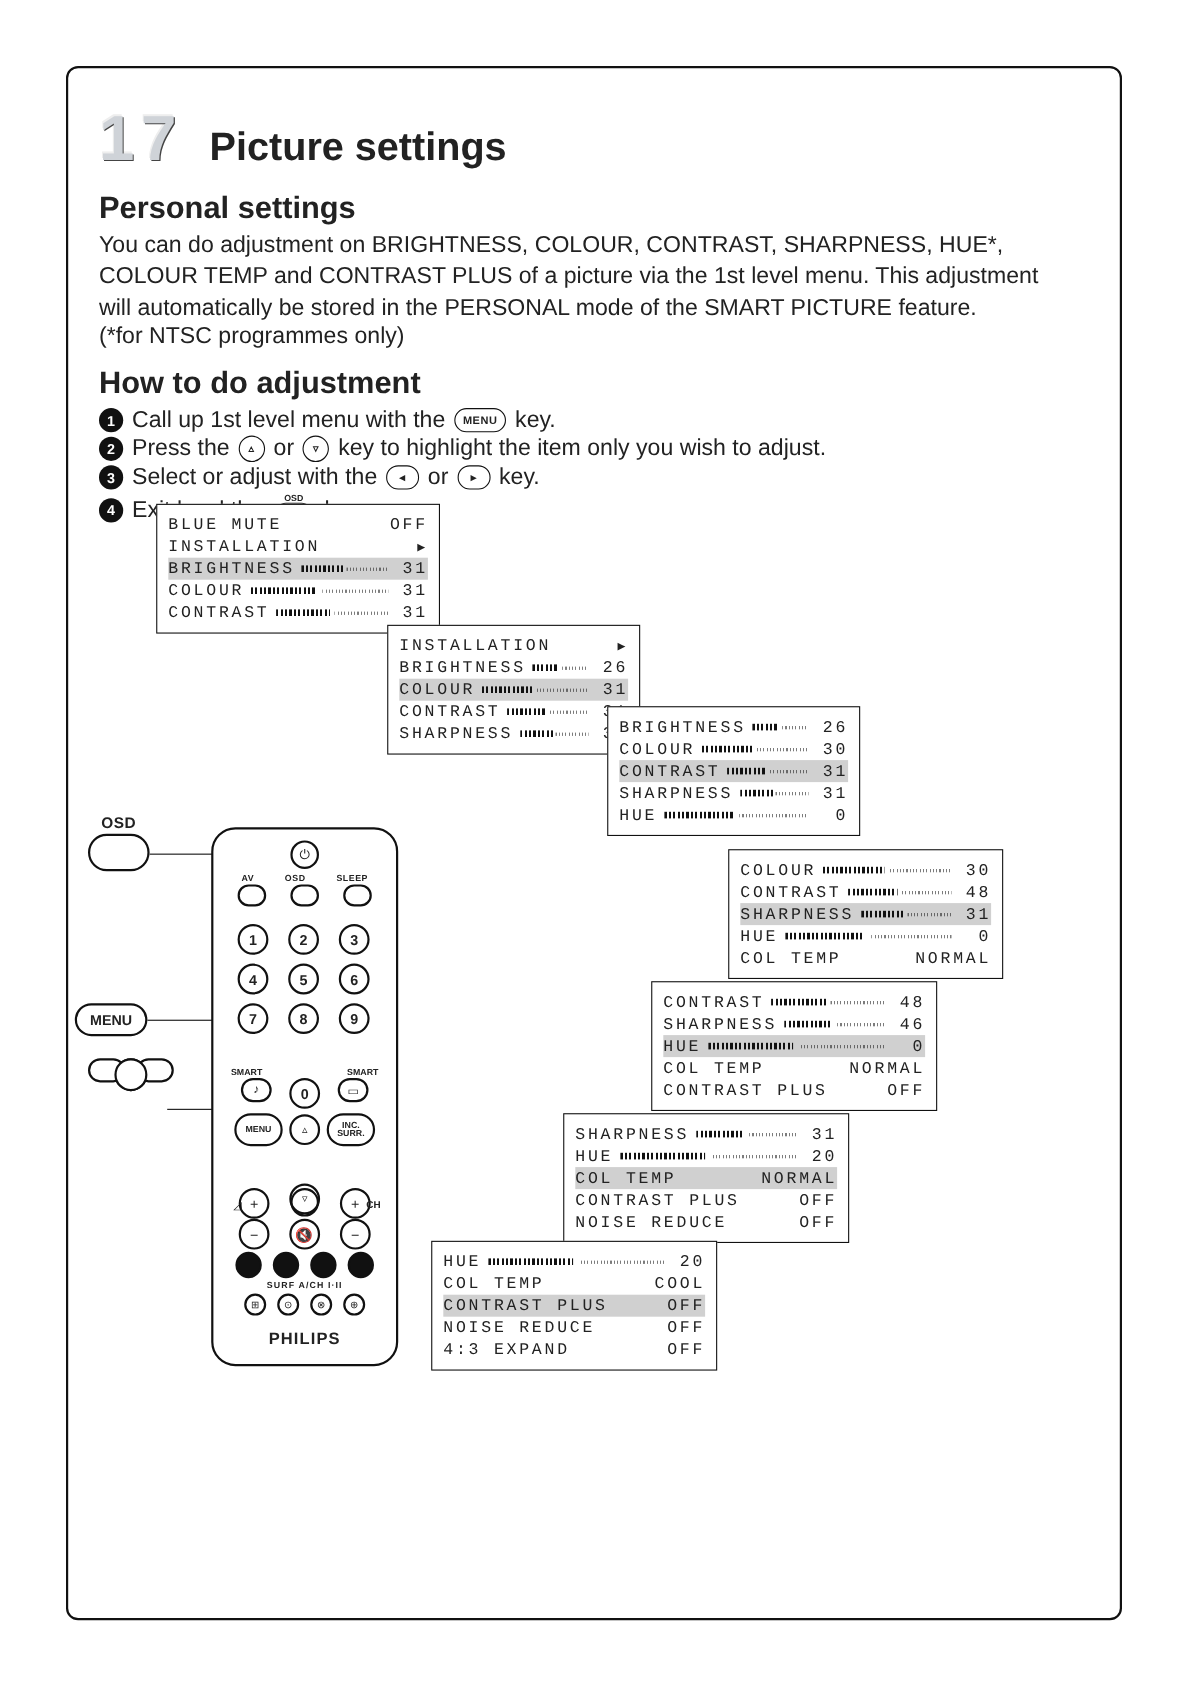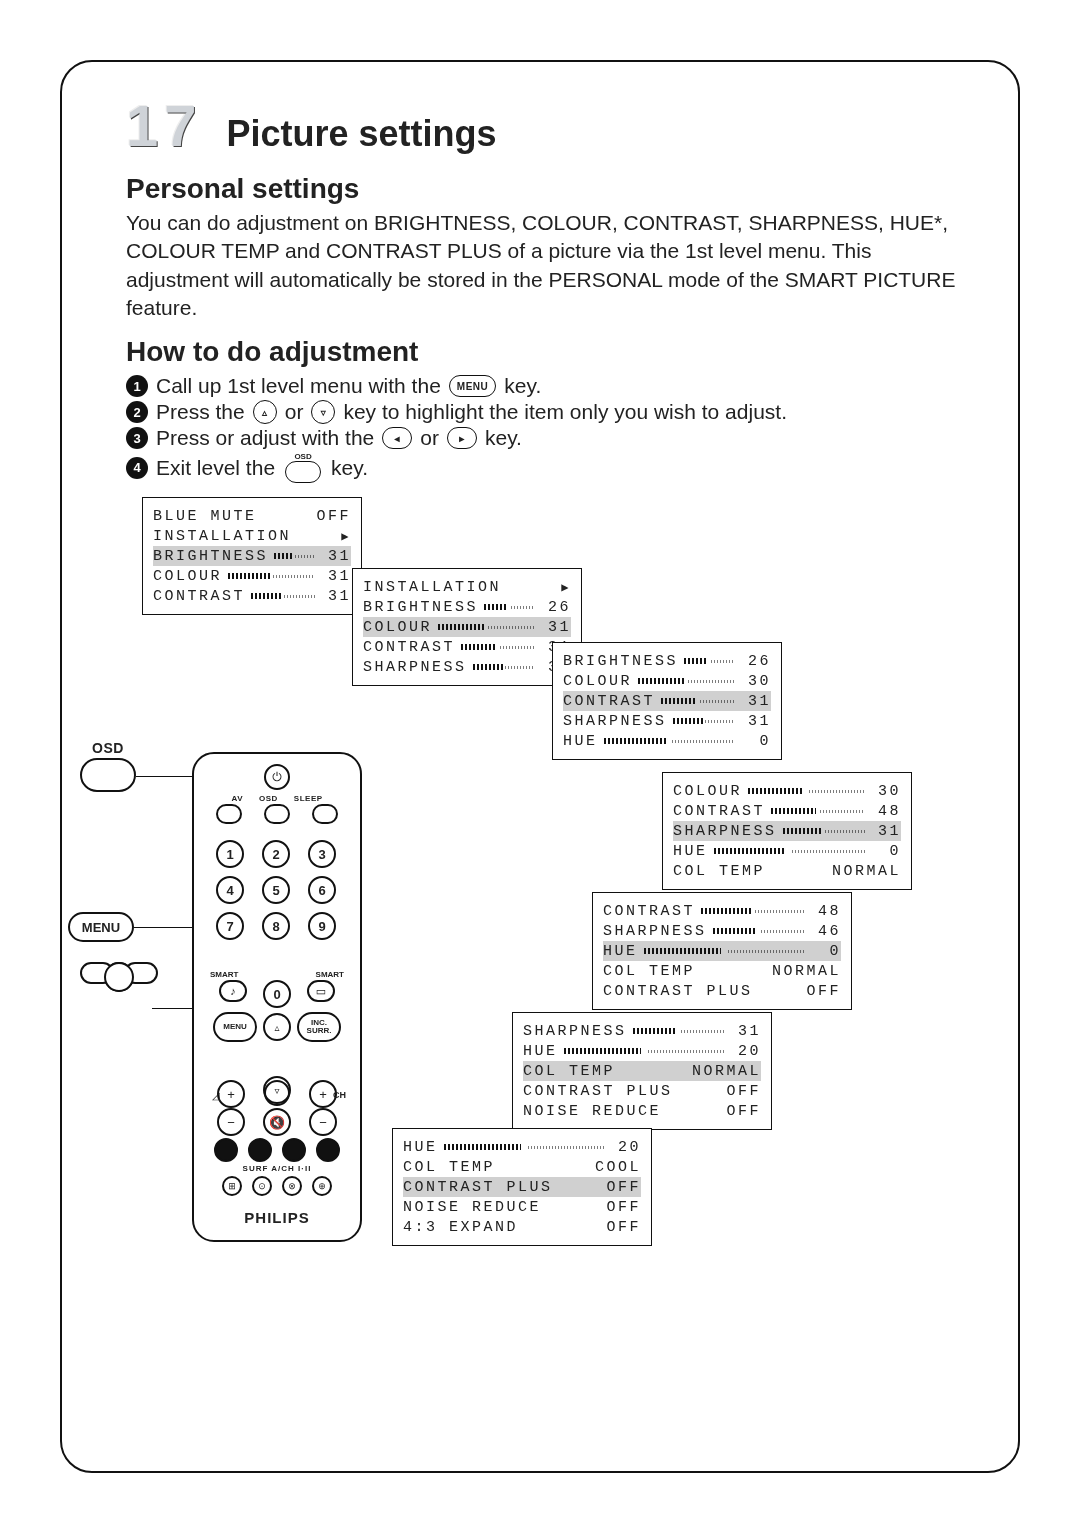--- a/index.html
+++ b/index.html
@@ -9,22 +9,22 @@
     height: 1533px;
     background: #fff;
     font-family: Arial, Helvetica, sans-serif;
     color: #222;
     position: relative;
   }
   .page-frame {
     position: absolute;
     left: 60px; right: 60px; top: 60px; bottom: 60px;
     border: 2px solid #111;
-    border-radius: 32px;
-    padding: 30px 42px 24px 64px;
+    border-radius: 11px;
+    padding: 30px 42px 24px 28px;
   }
   .title-row { display: flex; align-items: baseline; gap: 24px; }
   .big-num {
     font-size: 58px; font-weight: 700; letter-spacing: 6px;
     color: #cfd3d8;
     text-shadow: 1px 1px 0 #444, -1px -1px 0 #eee;
     font-family: "Arial Black", Arial, sans-serif;
   }
   .title { font-size: 36px; font-weight: 700; }
   .h2 { font-size: 28px; font-weight: 700; margin-top: 14px; }
@@ -90,21 +90,21 @@
   }
   .remote .pwr {
     position: absolute; left: 50%; top: 10px; transform: translateX(-50%);
     width: 26px; height: 26px; border: 2px solid #111; border-radius: 50%;
     display:flex; align-items:center; justify-content:center; font-size:12px;
   }
   .remote .toprow { position: absolute; top: 50px; left: 50%; transform: translateX(-50%); display:flex; gap:22px; }
   .remote .rbtn {
     width: 26px; height: 20px; border: 2px solid #111; border-radius: 12px;
   }
-  .remote .top-lbl { position:absolute; top:40px; left:50%; transform:translateX(-50%); display:flex; gap:16px; font-size:8px; font-weight:700; letter-spacing:.5px; }
+  .remote .top-lbl { position:absolute; top:40px; left:50%; transform:translateX(-50%); display:flex; gap:28px; font-size:8px; font-weight:700; letter-spacing:.5px; }
   .remote .numgrid {
     position: absolute; top: 86px; left: 50%; transform: translateX(-50%);
     display: grid; grid-template-columns: repeat(3, 30px); grid-gap: 8px 16px;
   }
   .remote .num { width: 28px; height: 28px; border: 2px solid #111; border-radius: 50%;
     display:flex; align-items:center; justify-content:center; font-size:13px; font-weight:600; }
   .remote .smart-lbl { position:absolute; top:216px; left:0; right:0; display:flex; justify-content:space-between; padding:0 16px; font-size:8px; font-weight:700;text-align:right; }
   .remote .midrow { position:absolute; top:226px; left:50%; transform:translateX(-50%); display:flex; gap:16px; }
   .remote .mid { width:28px; height:22px; border:2px solid #111; border-radius:12px; display:flex; align-items:center; justify-content:center; font-size:11px; }
   .remote .menurow { position:absolute; top:258px; left:50%; transform:translateX(-50%); display:flex; gap:6px; align-items:center; }
@@ -127,41 +127,42 @@
 
 <div class="page-frame">
 
   <div class="title-row">
     <div class="big-num">17</div>
     <div class="title">Picture settings</div>
   </div>
 
   <div class="h2">Personal settings</div>
   <div class="body">You can do adjustment on BRIGHTNESS, COLOUR, CONTRAST, SHARPNESS, HUE*, COLOUR TEMP and CONTRAST PLUS of a picture via the 1st level menu. This adjustment will automatically be stored in the PERSONAL mode of the SMART PICTURE feature.</div>
+  <div class="note">(*for NTSC programmes only)</div>
 
   <div class="h2">How to do adjustment</div>
 
   <div class="steps">
     <div class="step-row">
       <span class="bullet">1</span>
       <span>Call up 1st level menu with the </span>
       <span class="keycap">MENU</span>
       <span> key.</span>
     </div>
     <div class="step-row">
       <span class="bullet">2</span>
       <span>Press the </span>
       <span class="keycap round">▵</span>
       <span> or </span>
       <span class="keycap round">▿</span>
       <span> key to highlight the item only you wish to adjust.</span>
     </div>
     <div class="step-row">
       <span class="bullet">3</span>
-      <span>Press or adjust with the </span>
+      <span>Select or adjust with the </span>
       <span class="keycap">◂</span>
       <span> or </span>
       <span class="keycap">▸</span>
       <span> key.</span>
     </div>
     <div class="step-row">
       <span class="bullet">4</span>
       <span>Exit level the </span>
       <span style="display:inline-flex;flex-direction:column;align-items:center;margin:0 2px;">
         <span style="font-size:8px;font-weight:700">OSD</span>
@@ -178,21 +179,21 @@
     <div class="cc-btn" style="left:24px; top:0"></div>
     <div class="cc-btn" style="left:0; top:30; width:34px; height:22px; border-radius:12px"></div>
     <div class="cc-btn" style="right:0; top:30; width:34px; height:22px; border-radius:12px"></div>
     <div class="cc-btn" style="left:24px; top:54"></div>
   </div>
 
   <div class="lead" style="left:74px; top:714px; width:80px;"></div>
   <div class="lead" style="left:72px; top:865px; width:78px;"></div>
   <div class="lead" style="left:90px; top:946px; width:84px;"></div>
 
-  <div class="osd" style="left:80px; top:435px; width:220px;">
+  <div class="osd" style="left:80px; top:396px; width:258px;">
     <div class="row"><span class="lbl">BLUE MUTE</span><span style="flex:1"></span><span class="val">OFF</span></div>
     <div class="row arrow"><span class="lbl">INSTALLATION</span></div>
     <div class="row hl"><span class="lbl">BRIGHTNESS</span><span class="bar"></span><span class="val">31</span></div>
     <div class="row"><span class="lbl">COLOUR</span><span class="bar"></span><span class="val">31</span></div>
     <div class="row"><span class="lbl">CONTRAST</span><span class="bar"></span><span class="val">31</span></div>
   </div>
 
   <div class="osd" style="left:290px; top:506px; width:230px;">
     <div class="row arrow"><span class="lbl">INSTALLATION</span></div>
     <div class="row"><span class="lbl">BRIGHTNESS</span><span class="bar"></span><span class="val">26</span></div>

